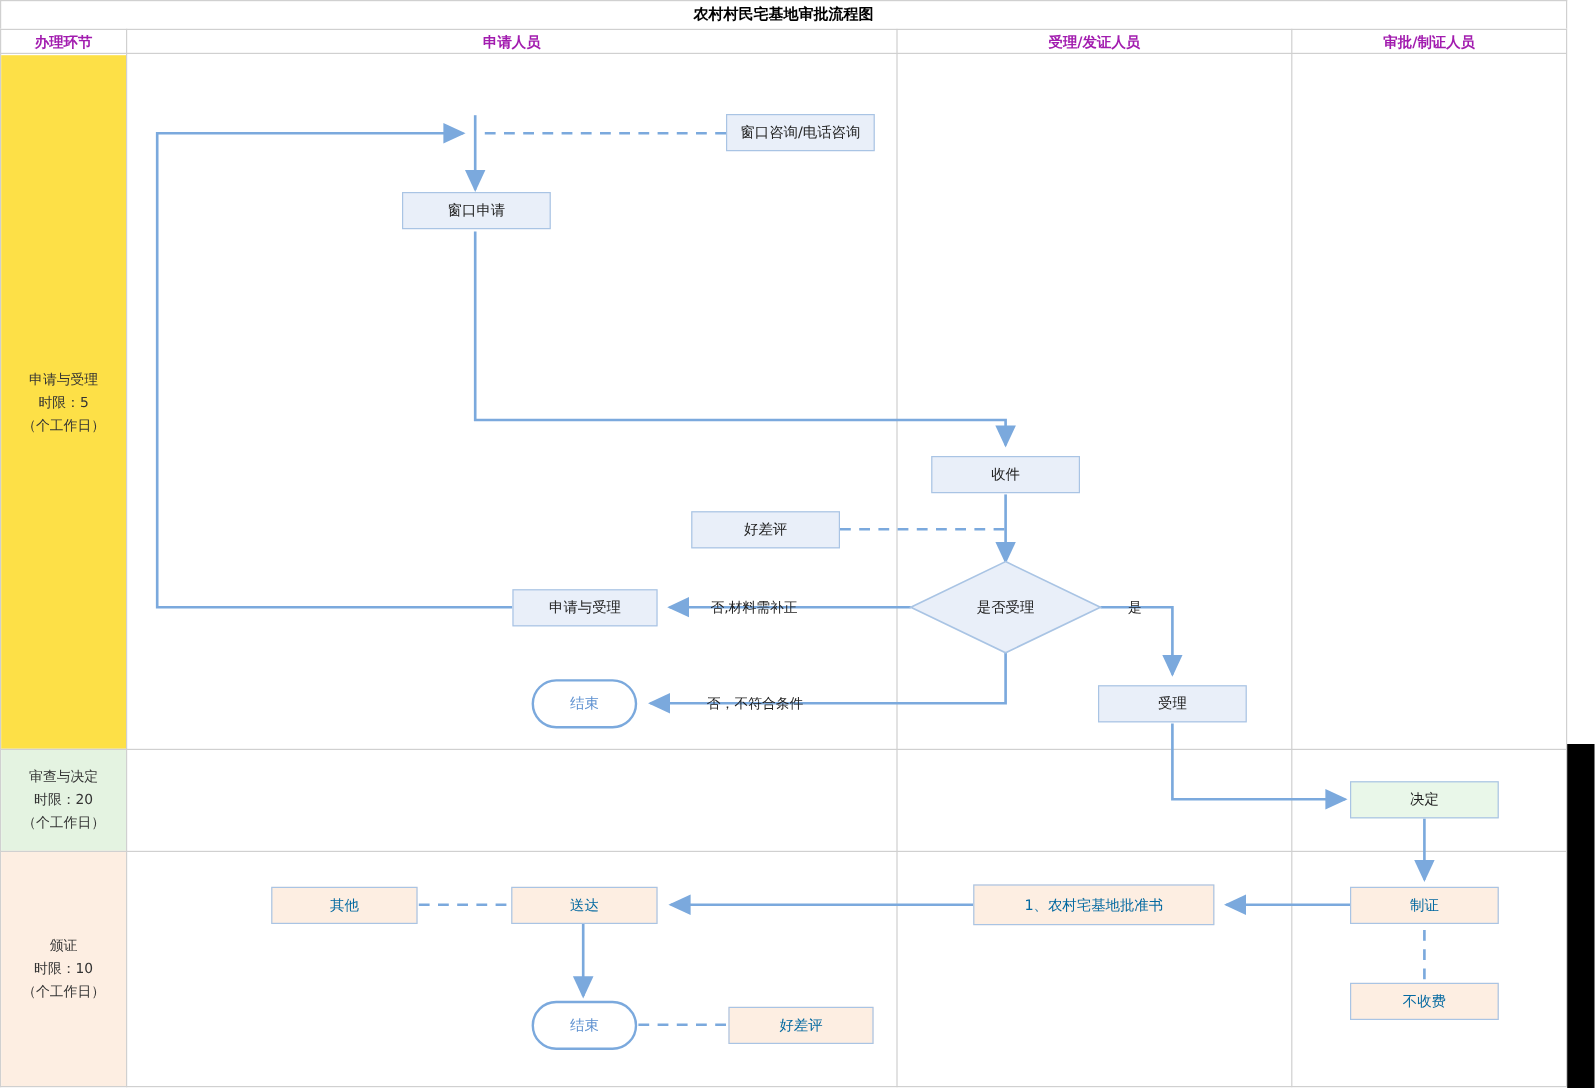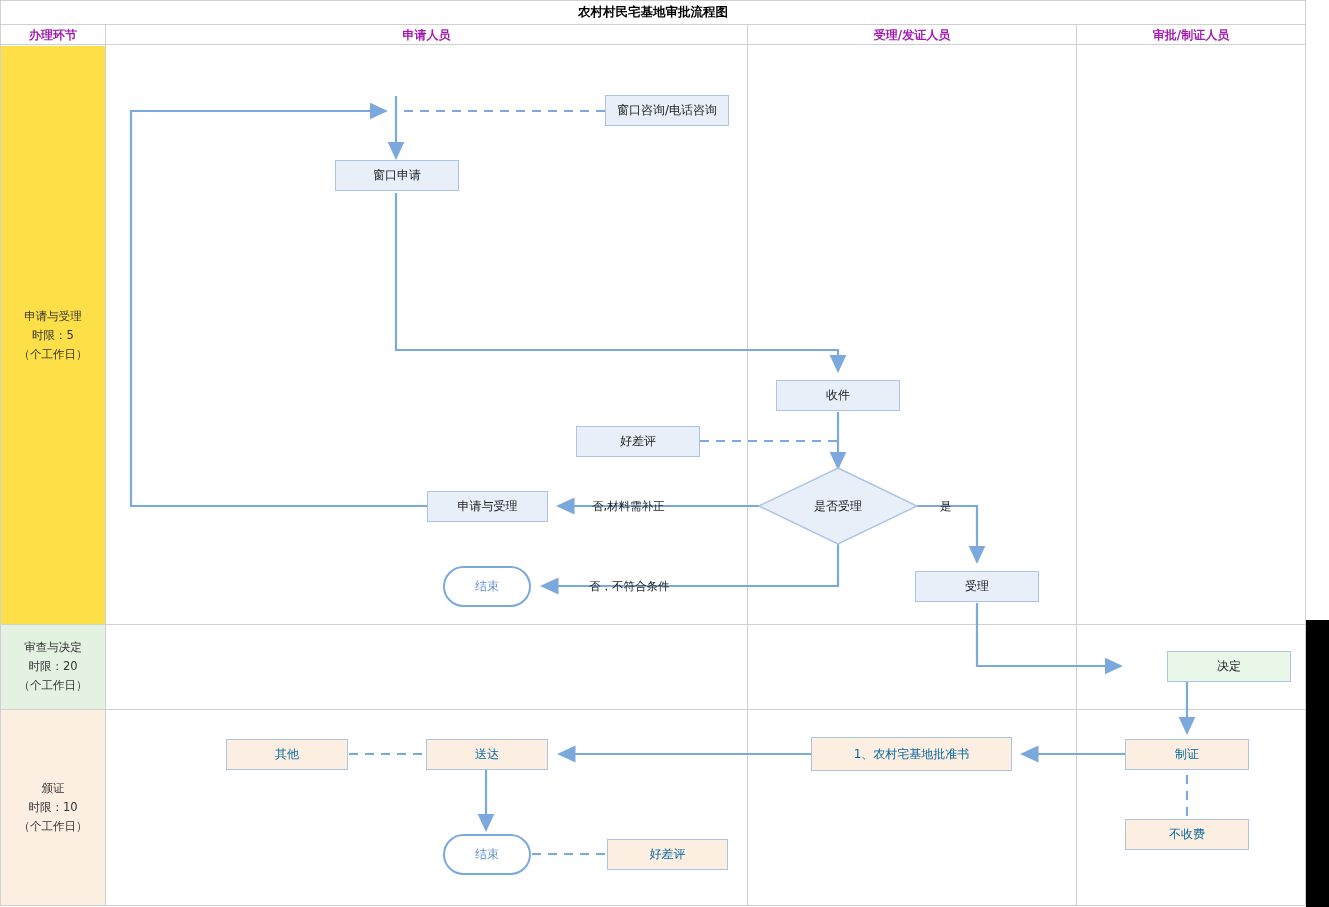--- a/index.html
+++ b/index.html
@@ -129,21 +129,21 @@
   </svg>
 
   <div class="node n-blue" style="left:605px;top:95px;width:124px;height:31px;text-align:center;">窗口咨询/电话咨询</div>
   <div class="node n-blue" style="left:335px;top:160px;width:124px;height:31px;">窗口申请</div>
   <div class="node n-blue" style="left:776px;top:380px;width:124px;height:31px;">收件</div>
   <div class="node n-blue" style="left:576px;top:426px;width:124px;height:31px;">好差评</div>
   <div class="node" style="left:778px;top:491px;width:120px;height:30px;color:#222;">是否受理</div>
   <div class="node n-blue" style="left:427px;top:491px;width:121px;height:31px;">申请与受理</div>
   <div class="node n-term" style="left:443px;top:566px;width:88px;height:41px;">结束</div>
   <div class="node n-blue" style="left:915px;top:571px;width:124px;height:31px;">受理</div>
-  <div class="node n-green" style="left:1125px;top:651px;width:124px;height:31px;margin-left:42px;">决定</div>
+  <div class="node n-green" style="left:1125px;top:651px;width:124px;height:31px;">决定</div>
   <div class="node n-peach" style="left:1125px;top:739px;width:124px;height:31px;">制证</div>
   <div class="node n-peach" style="left:1125px;top:819px;width:124px;height:31px;">不收费</div>
   <div class="node n-peach" style="left:811px;top:737px;width:201px;height:34px;">1、农村宅基地批准书</div>
   <div class="node n-peach" style="left:426px;top:739px;width:122px;height:31px;">送达</div>
   <div class="node n-peach" style="left:226px;top:739px;width:122px;height:31px;">其他</div>
   <div class="node n-term" style="left:443px;top:834px;width:88px;height:41px;">结束</div>
   <div class="node n-peach" style="left:607px;top:839px;width:121px;height:31px;">好差评</div>
 
   <div class="edge-label" style="left:592px;top:499px;">否,材料需补正</div>
   <div class="edge-label" style="left:940px;top:499px;">是</div>

